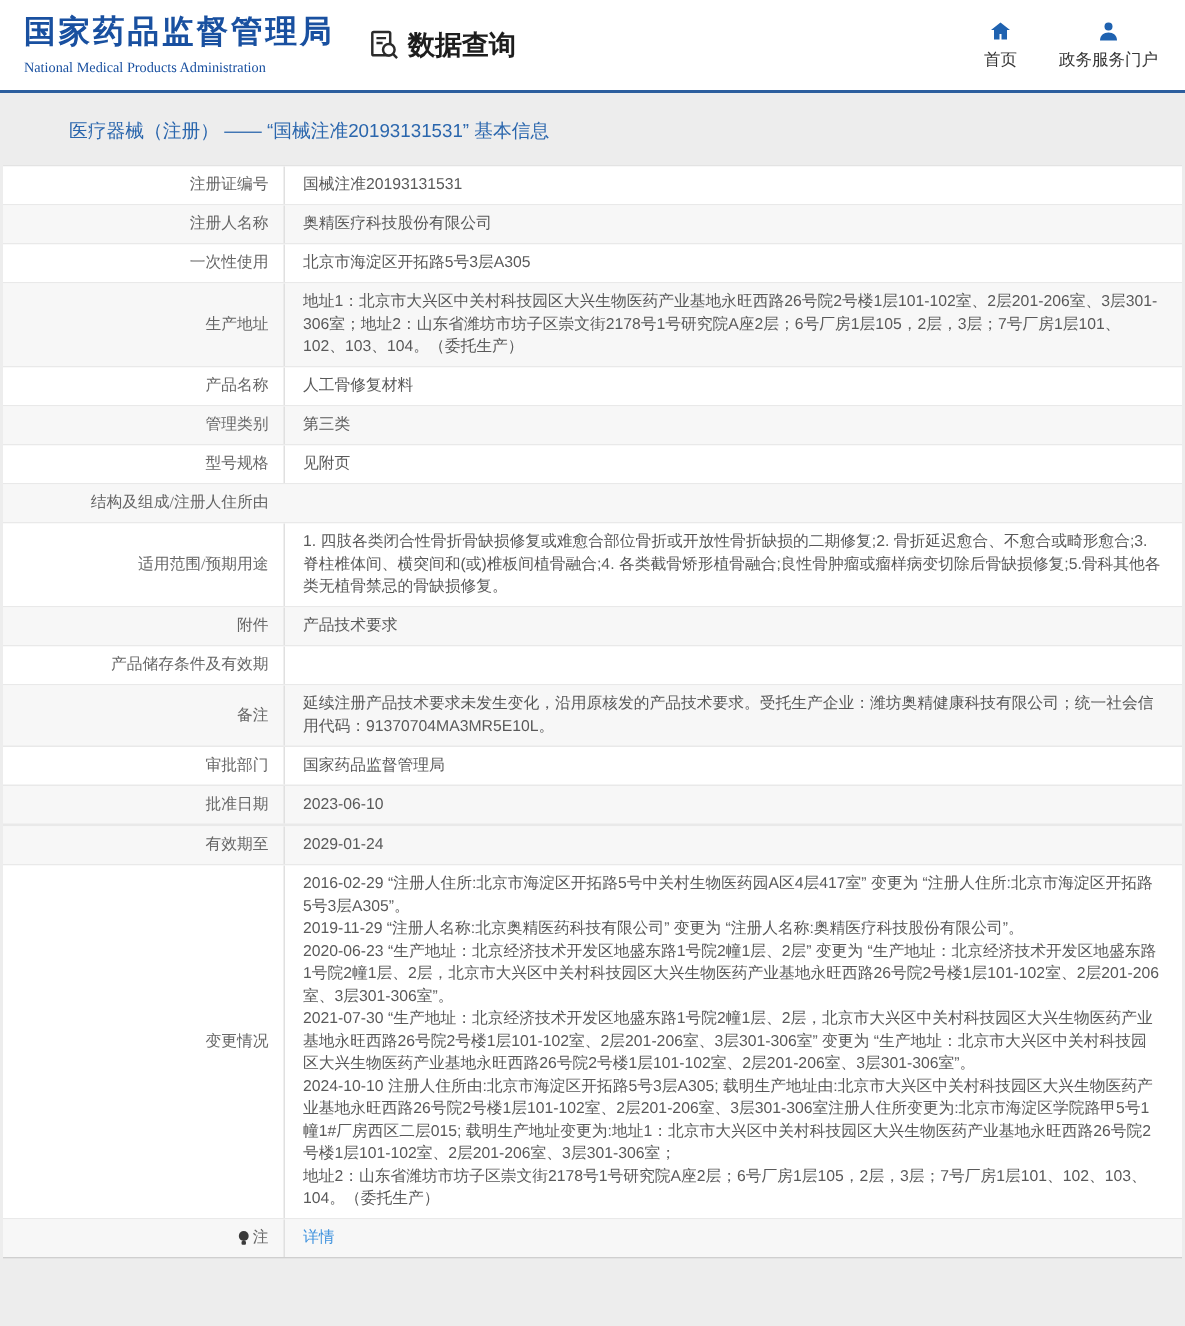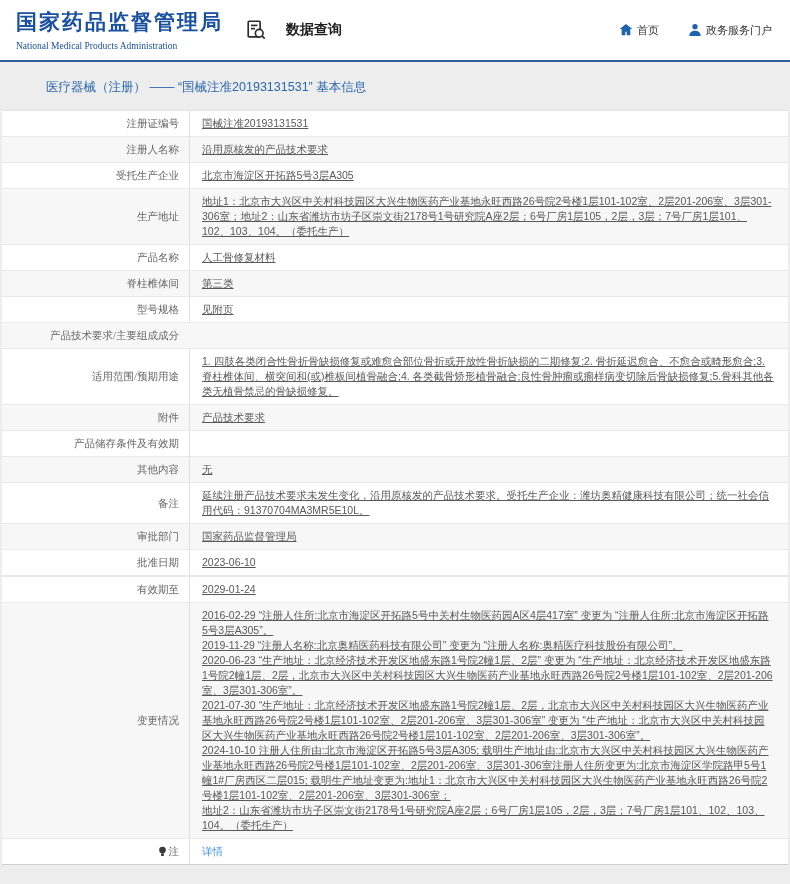--- a/index.html
+++ b/index.html
@@ -24,29 +24,29 @@
     font-weight: bold;
     color: #1950a0;
     letter-spacing: 2px;
     line-height: 24px;
   }
   .logo-sub { font-size: 9.5px; color: #1950a0; margin-top: 7px; font-family: Liberation Serif, serif; }
   .app-title {
     display: flex;
     align-items: center;
     margin-left: 22px;
-    gap: 19px;
-    font-size: 14px;
+    gap: 5px;
+    font-size: 18px;
     color: #1d1d1d;
     font-weight: 600;
   }
   .nav { margin-left: auto; display: flex; gap: 28px; }
   .nav-item {
     display: flex;
-    flex-direction: row;
+    flex-direction: column;
     align-items: center;
     gap: 3px;
     font-size: 11px;
     color: #333;
     cursor: pointer;
   }
   
   .crumbbar {
     padding: 17px 8px 14px 2px;
     font-size: 12.5px;
@@ -83,21 +83,21 @@
     font-family: Liberation Serif, serif;
   }
   .cv {
     flex: 1;
     border-left: 1px solid #e0e0e0;
     display: flex;
     align-items: center;
     padding: 5px 14px 5px 12px;
     color: #595959;
   }
-  .cv > span { white-space: pre-line; text-decoration: underline; }
+  .cv > span { white-space: pre-line; }
   .link { color: #4193de; cursor: pointer; text-decoration: none; }
   .icon-svg { display: block; }
 </style>
 </head>
 <body>
 
 <div class="header">
   <div class="logo">
     <div class="logo-title">国家药品监督管理局</div>
     <div class="logo-sub">National Medical Products Administration</div>
@@ -140,78 +140,72 @@
 <div class="table">
   <div class="row">
     <div class="cl">注册证编号</div>
     <div class="cv">
         <span>国械注准20193131531</span>
       </div>
   </div>
   <div class="row">
     <div class="cl">注册人名称</div>
     <div class="cv">
-        <span>沿用原核发的产品技术要求</span>
-      </div>
-  </div>
-  <div class="row">
-    <div class="cl">受托生产企业</div>
+        <span>奥精医疗科技股份有限公司</span>
+      </div>
+  </div>
+  <div class="row">
+    <div class="cl">一次性使用</div>
     <div class="cv">
         <span>北京市海淀区开拓路5号3层A305</span>
       </div>
   </div>
   <div class="row">
     <div class="cl">生产地址</div>
     <div class="cv">
         <span>地址1：北京市大兴区中关村科技园区大兴生物医药产业基地永旺西路26号院2号楼1层101-102室、2层201-206室、3层301-306室；地址2：山东省潍坊市坊子区崇文街2178号1号研究院A座2层；6号厂房1层105，2层，3层；7号厂房1层101、102、103、104。（委托生产）</span>
       </div>
   </div>
   <div class="row">
     <div class="cl">产品名称</div>
     <div class="cv">
         <span>人工骨修复材料</span>
       </div>
   </div>
   <div class="row">
-    <div class="cl">脊柱椎体间</div>
+    <div class="cl">管理类别</div>
     <div class="cv">
         <span>第三类</span>
       </div>
   </div>
   <div class="row">
     <div class="cl">型号规格</div>
     <div class="cv">
         <span>见附页</span>
       </div>
   </div>
   <div class="row">
-    <div class="cl">产品技术要求/主要组成成分</div>
+    <div class="cl">结构及组成/注册人住所由</div>
   </div>
   <div class="row">
     <div class="cl">适用范围/预期用途</div>
     <div class="cv">
         <span>1. 四肢各类闭合性骨折骨缺损修复或难愈合部位骨折或开放性骨折缺损的二期修复;2. 骨折延迟愈合、不愈合或畸形愈合;3. 脊柱椎体间、横突间和(或)椎板间植骨融合;4. 各类截骨矫形植骨融合;良性骨肿瘤或瘤样病变切除后骨缺损修复;5.骨科其他各类无植骨禁忌的骨缺损修复。</span>
       </div>
   </div>
   <div class="row">
     <div class="cl">附件</div>
     <div class="cv">
         <span>产品技术要求</span>
       </div>
   </div>
   <div class="row">
     <div class="cl">产品储存条件及有效期</div>
     <div class="cv">
         <span></span>
-      </div>
-  </div>
-  <div class="row">
-    <div class="cl">其他内容</div>
-    <div class="cv">
-        <span>无</span>
       </div>
   </div>
   <div class="row">
     <div class="cl">备注</div>
     <div class="cv">
         <span>延续注册产品技术要求未发生变化，沿用原核发的产品技术要求。受托生产企业：潍坊奥精健康科技有限公司；统一社会信用代码：91370704MA3MR5E10L。</span>
       </div>
   </div>
   <div class="row">
     <div class="cl">审批部门</div>

